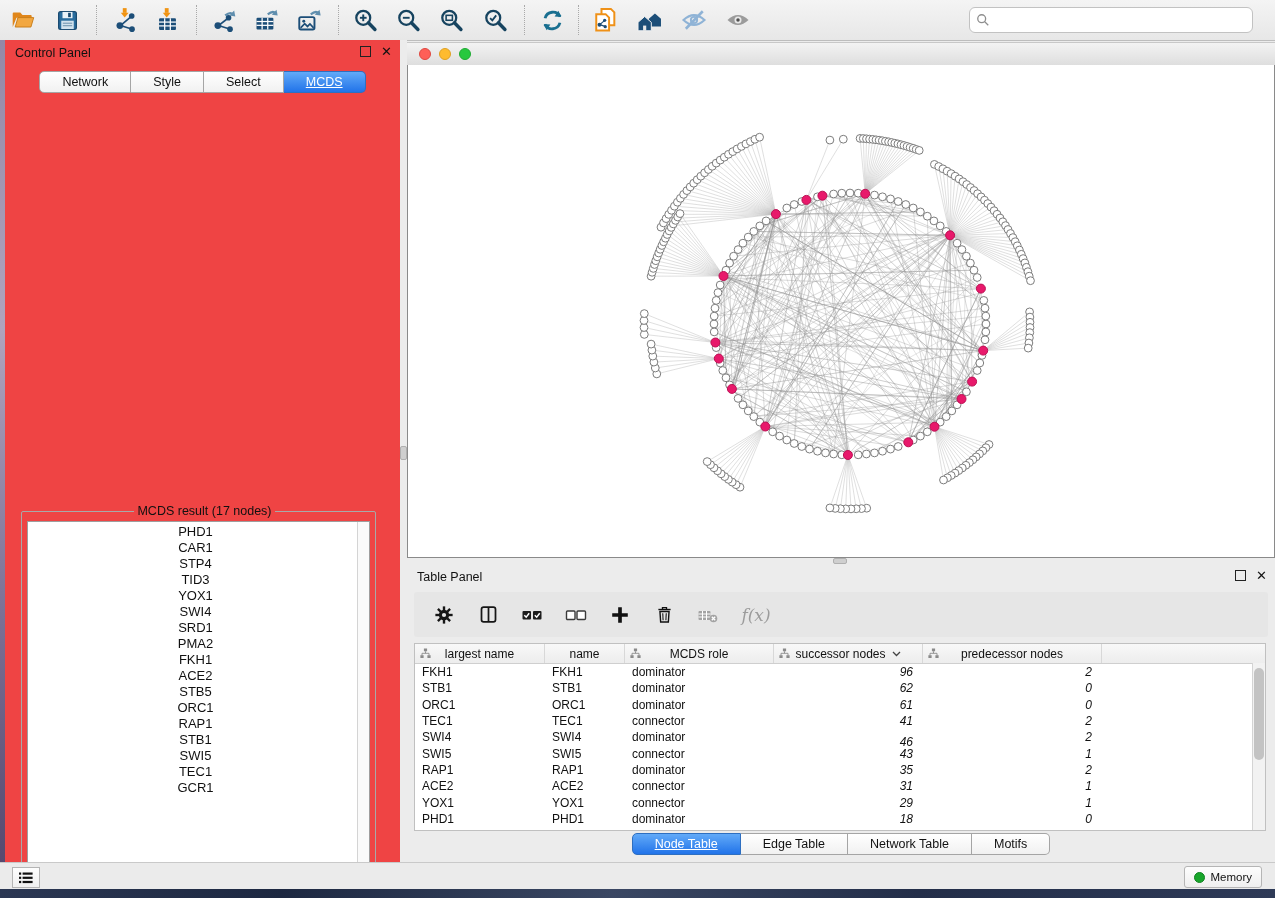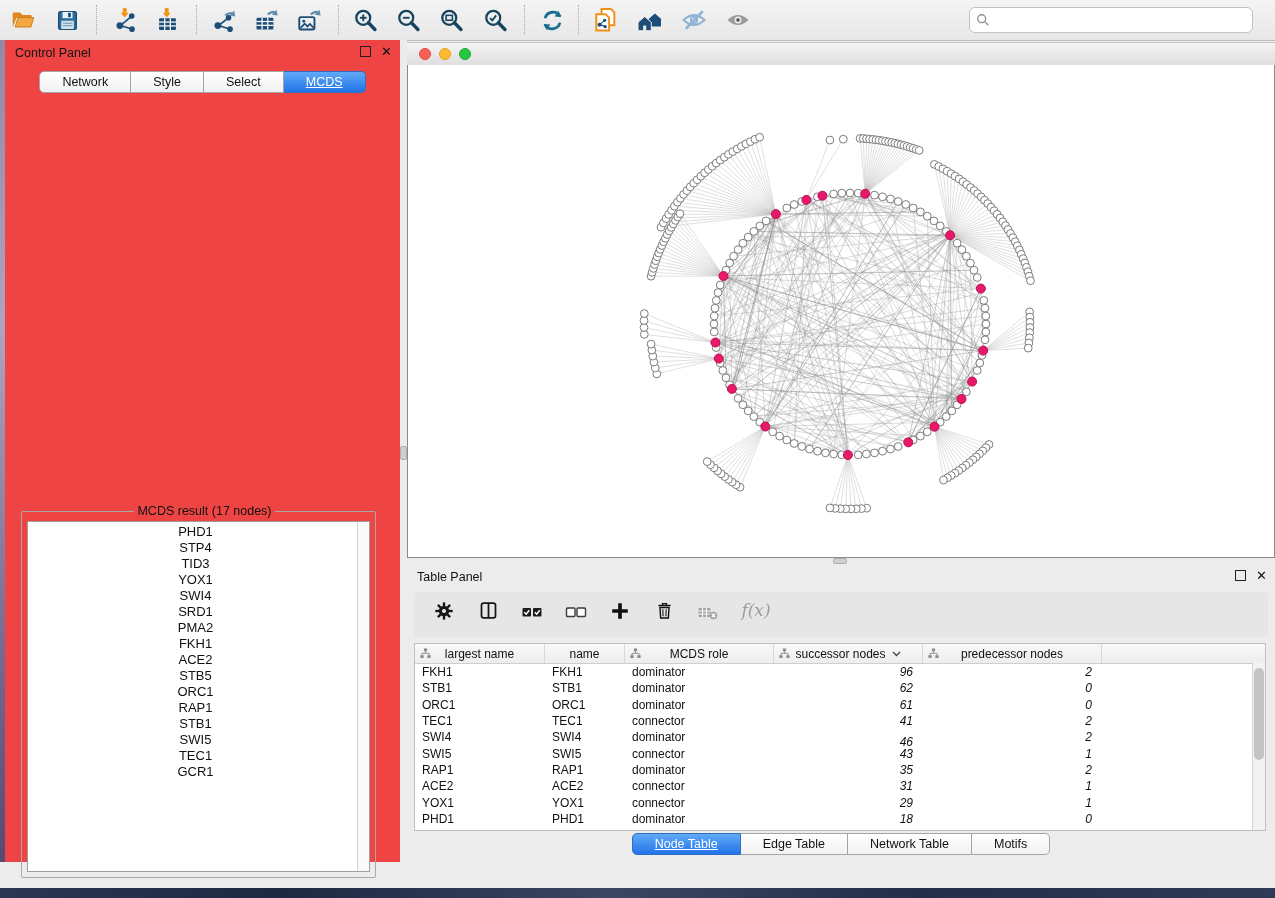--- a/index.html
+++ b/index.html
@@ -57,21 +57,21 @@
   #network-window{position:absolute;left:407px;top:42px;width:868px;height:516px;}
   #net-titlebar{position:absolute;left:0;top:0;right:0;height:22px;background:linear-gradient(#f3f3f3,#dedede);border-top:1px solid #c8c8c8;border-bottom:1px solid #b7b7b7;}
   .traffic{position:absolute;top:5px;width:12px;height:12px;border-radius:50%;}
   #net-title{position:absolute;left:0;right:0;top:3px;text-align:center;font-size:12.5px;color:#1d1d1d;}
   #net-canvas{position:absolute;left:0;top:23px;right:0;bottom:0;background:#fff;border-left:1px solid #8a8a8a;border-right:1px solid #8a8a8a;border-bottom:1px solid #8a8a8a;box-sizing:border-box;}
   #net-svg{display:block;}
 
   
   #table-panel{position:absolute;left:407px;top:564px;width:868px;height:298px;background:#ececec;}
   #tp-toolbar{position:absolute;left:7px;right:7px;top:28px;height:45px;background:#e6e6e6;border-radius:3px;display:flex;align-items:center;gap:16px;padding-left:16px;}
-  .tp-ico{display:flex;justify-content:center;width:28px;height:30px;}
+  .tp-ico{display:flex;align-items:center;justify-content:center;width:28px;height:30px;}
   #fx-label{font-family:"DejaVu Serif","Liberation Serif",serif;font-style:italic;font-size:17px;color:#9c9c9c;margin-left:-4px;}
   #node-table{position:absolute;left:7px;right:9px;top:79px;height:188px;background:#fff;border:1px solid #c0c0c0;box-sizing:border-box;overflow:hidden;}
   #thead{display:flex;height:19px;background:linear-gradient(#f8f8f8,#ededed);border-bottom:1px solid #cfcfcf;}
   .th{position:relative;display:flex;align-items:center;justify-content:center;font-size:12px;color:#111;border-right:1px solid #d8d8d8;box-sizing:border-box;}
   .th .tree{position:absolute;left:5px;top:4px;}
   .th .sortv{margin-left:6px;}
   .trow{display:flex;height:16.3px;align-items:center;}
   .td{font-size:12px;color:#111;box-sizing:border-box;white-space:nowrap;overflow:hidden;}
   .td.l{padding-left:7px;text-align:left;}
   .td.r{padding-right:10px;text-align:right;font-style:italic;}
@@ -273,20 +273,21 @@
         <div class="tab">Network</div>
         <div class="tab">Style</div>
         <div class="tab">Select</div>
         <div class="tab selected">MCDS</div>
       </div>
     <fieldset id="mcds-fieldset">
       <legend>MCDS result (17 nodes)</legend>
       <div id="mcds-listbox">
         <div id="mcds-list">
             <div class="mcds-item">PHD1</div>
+            <div class="mcds-item">CAR1</div>
             <div class="mcds-item">STP4</div>
             <div class="mcds-item">TID3</div>
             <div class="mcds-item">YOX1</div>
             <div class="mcds-item">SWI4</div>
             <div class="mcds-item">SRD1</div>
             <div class="mcds-item">PMA2</div>
             <div class="mcds-item">FKH1</div>
             <div class="mcds-item">ACE2</div>
             <div class="mcds-item">STB5</div>
             <div class="mcds-item">ORC1</div>
@@ -1217,14 +1218,32 @@
     </div>
 
     <div id="tp-tabs">
         <div class="tab selected">Node Table</div>
         <div class="tab">Edge Table</div>
         <div class="tab">Network Table</div>
         <div class="tab">Motifs</div>
       </div>
   </div>
 
+  <div id="status-bar">
+    <div id="list-btn">
+      <svg width="14" height="12" viewBox="0 0 14 12">
+          <g fill="#111">
+            <rect x="0" y="0.5" width="2.2" height="2.2"></rect>
+            <rect x="3.6" y="0.5" width="10" height="2.2"></rect>
+            <rect x="0" y="4.7" width="2.2" height="2.2"></rect>
+            <rect x="3.6" y="4.7" width="10" height="2.2"></rect>
+            <rect x="0" y="8.9" width="2.2" height="2.2"></rect>
+            <rect x="3.6" y="8.9" width="10" height="2.2"></rect>
+          </g>
+        </svg>
+    </div>
+    <div id="memory-btn">
+      <span id="memory-dot"></span>
+      <span id="memory-label">Memory</span>
+    </div>
+  </div>
 
 </div>
 
 </body></html>

